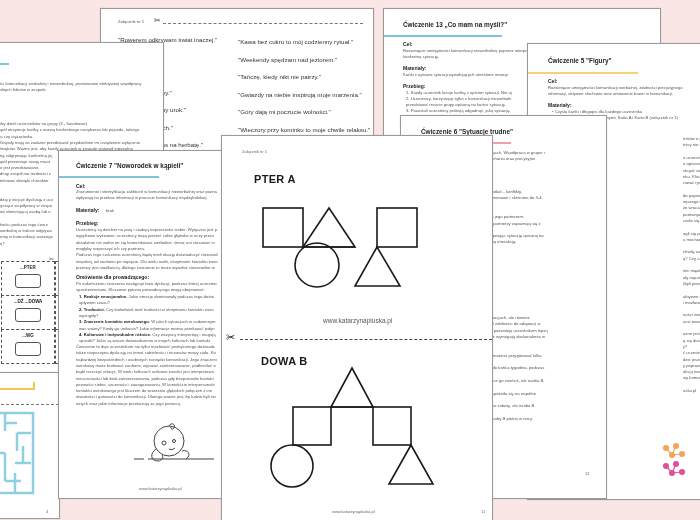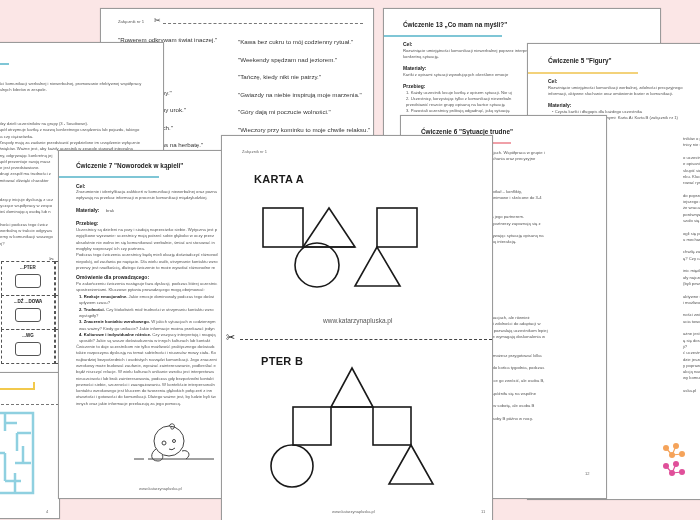--- a/index.html
+++ b/index.html
@@ -318,35 +318,35 @@
       <path d="M48 30 c6 -2 10 4 4 8"></path>
       <line x1="0" y1="38" x2="10" y2="38"></line>
       <line x1="14" y1="38" x2="80" y2="38"></line>
     </g>
   </svg>
   <span class="t footer" style="left:80px; top:335px;">www.katarzynapluska.pl</span>
 </div>
 
 <div class="page" style="left:221px; top:135px; width:270px; height:385px;">
   <span class="t footer" style="left:20px; top:13px;">Załącznik nr 1</span>
-  <span class="t karta" style="left:32px; top:37px;">KARTA A</span>
+  <span class="t karta" style="left:32px; top:37px;">PTER A</span>
   <svg style="position:absolute; left:0; top:0;" width="270" height="385" viewBox="0 0 270 385">
     <g fill="none" stroke="#1a1a1a" stroke-width="1.6">
       <rect x="41" y="72" width="40" height="39"></rect>
       <circle cx="95" cy="129" r="22"></circle>
       <polygon points="81,111 133,111 107,72"></polygon>
       <line x1="81" y1="111" x2="133" y2="111"></line>
       <rect x="155" y="72" width="40" height="39"></rect>
       <polygon points="155,111 133,150 178,150"></polygon>
     </g>
   </svg>
   <span class="t www" style="left:101px; top:181px;">www.katarzynapluska.pl</span>
   <span class="t" style="left:4px; top:195px; font-size:11px; color:#222;">✂</span>
   <div class="dash" style="left:18px; top:203px; width:252px; border-top:1.2px dashed #444;"></div>
-  <span class="t karta" style="left:39px; top:219px;">PTER B</span>
+  <span class="t karta" style="left:39px; top:219px;">DOWA B</span>
   <svg style="position:absolute; left:0; top:0;" width="270" height="385" viewBox="0 0 270 385">
     <g fill="none" stroke="#1a1a1a" stroke-width="1.6">
       <polygon points="109,271 151,271 130,232"></polygon>
       <rect x="71" y="271" width="38" height="38"></rect>
       <rect x="151" y="271" width="38" height="38"></rect>
       <line x1="109" y1="271" x2="151" y2="271"></line>
       <circle cx="70" cy="330" r="21"></circle>
       <polygon points="189,309 167,348 211,348"></polygon>
     </g>
   </svg>

